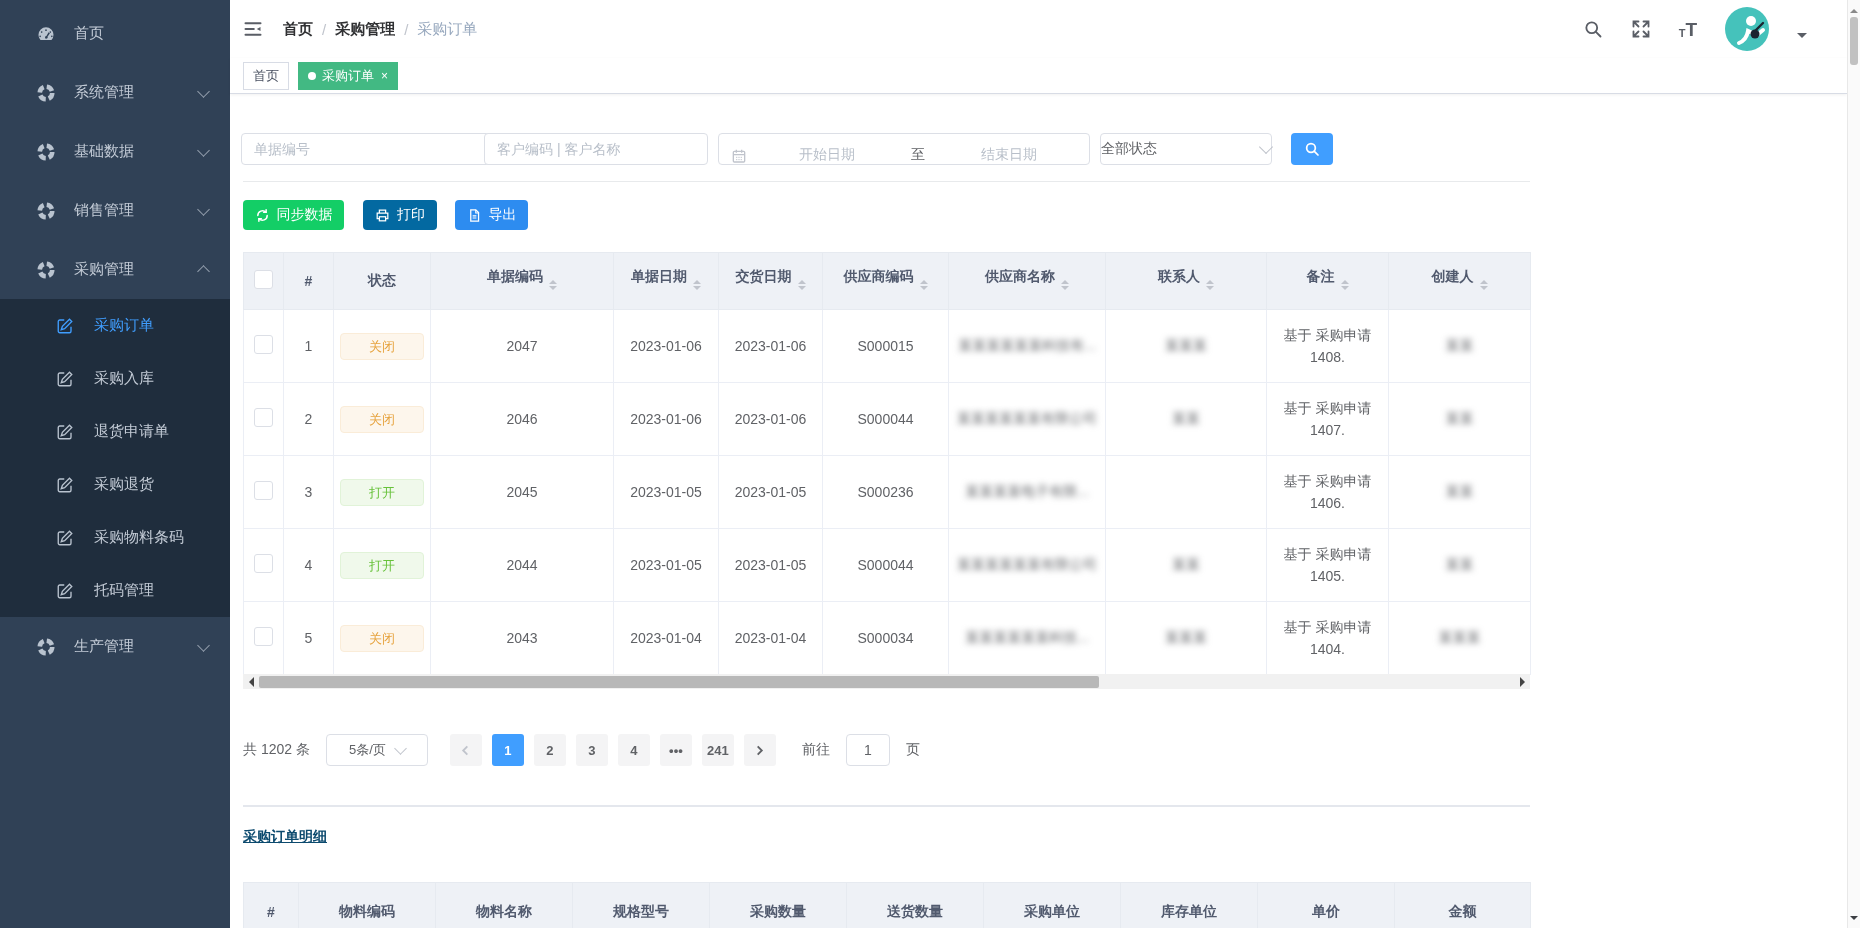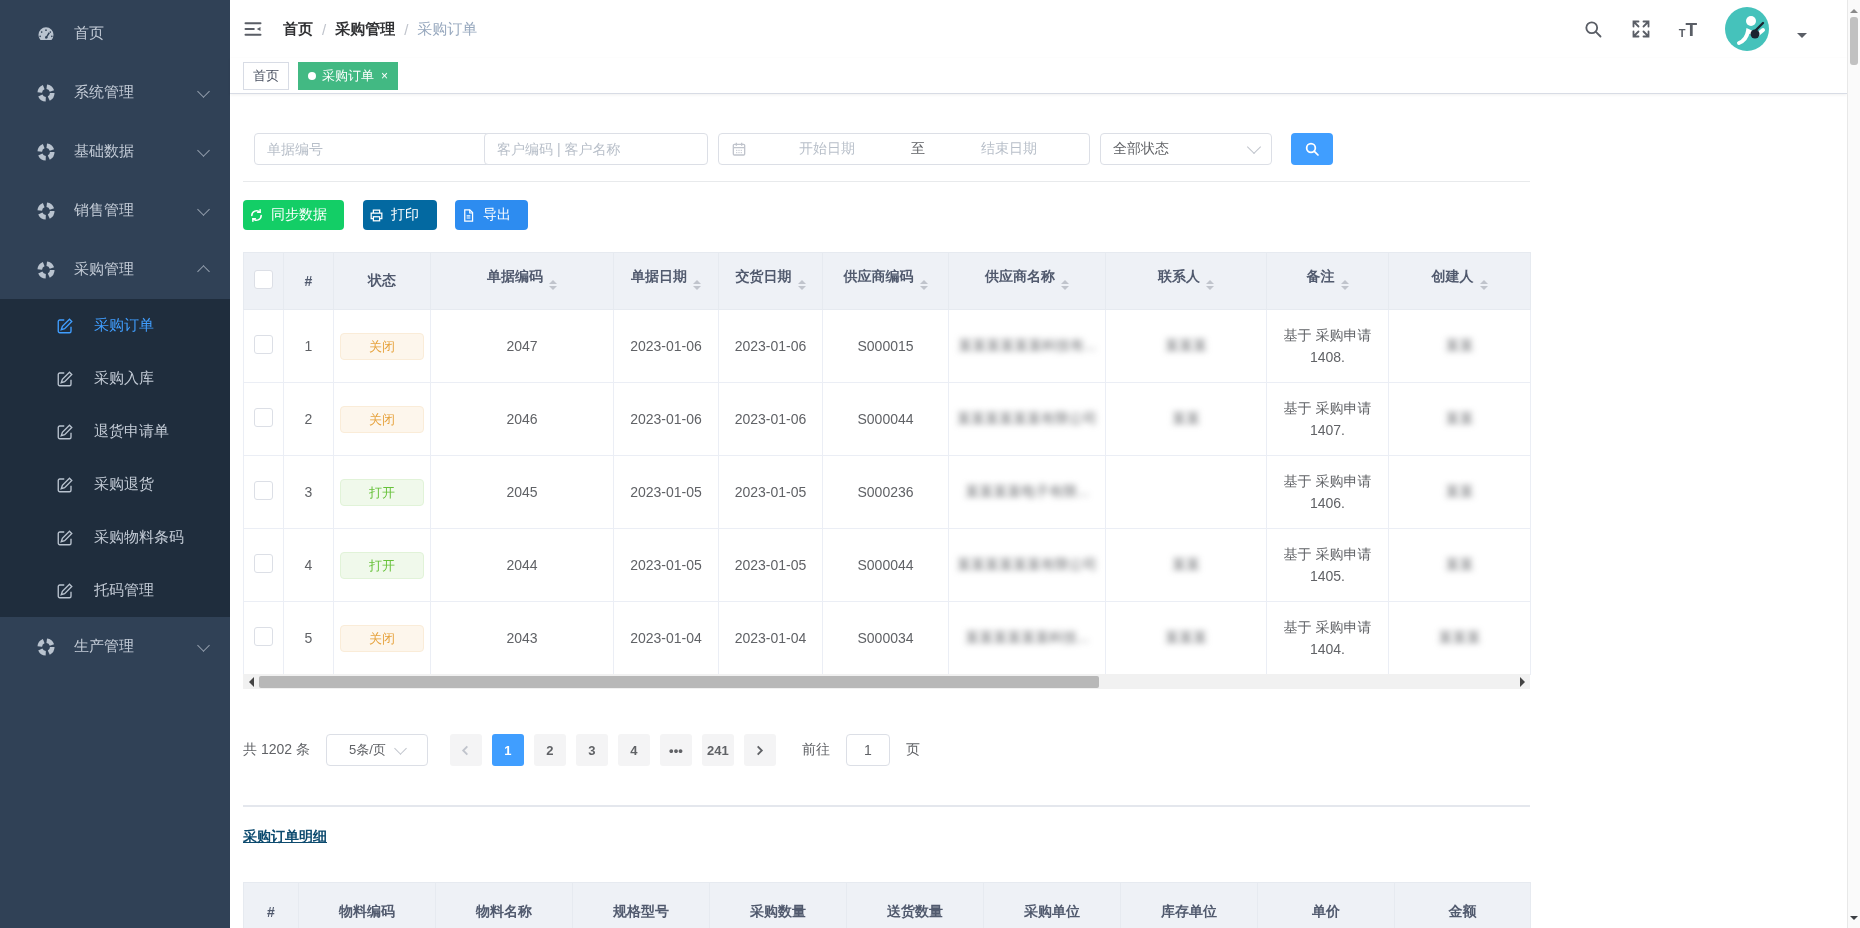--- a/index.html
+++ b/index.html
@@ -40,36 +40,36 @@
        background:#fff;color:#495060;font-size:13px;margin-right:9px;cursor:pointer;}
   .tag.active{background:#42b983;border-color:#42b983;color:#fff;}
   .tag .dot{width:8px;height:8px;border-radius:50%;background:#fff;margin-right:6px;}
   .tag .x{margin-left:7px;font-size:12px;color:#fff;cursor:pointer;}
   
   .f-input{position:absolute;top:133px;height:32px;border:1px solid #dcdfe6;border-radius:4px;
            box-sizing:border-box;font-size:14px;color:#606266;padding:0 12px;outline:none;
            font-family:"Liberation Sans","DejaVu Sans",sans-serif;}
   .f-input::placeholder{color:#b8bfc9;}
   .daterange{position:absolute;left:718px;top:133px;width:372px;height:32px;border:1px solid #dcdfe6;
-             border-radius:4px;box-sizing:border-box;display:flex;align-items:center;font-size:14px;}
+             border-radius:4px;box-sizing:border-box;display:flex;align-items:flex-end;font-size:14px;}
   .daterange .cal{width:16px;height:16px;color:#c0c4cc;margin-left:12px;}
   .daterange .ph{color:#b8bfc9;flex:1;text-align:center;}
   .daterange .to{color:#606266;padding:0 4px;}
   .f-select{position:absolute;left:1100px;top:133px;width:172px;height:32px;border:1px solid #dcdfe6;
             border-radius:4px;box-sizing:border-box;display:flex;align-items:center;justify-content:space-between;
-            font-size:14px;color:#606266;padding:0 12px;cursor:pointer;}
+            font-size:14px;color:#606266;padding:0 0;cursor:pointer;}
   .f-select .chv{width:9px;height:9px;border-right:1.5px solid #c0c4cc;border-bottom:1.5px solid #c0c4cc;
                  transform:rotate(45deg);margin-top:-4px;}
   .search-btn{position:absolute;left:1291px;top:133px;width:42px;height:32px;background:#409EFF;border:none;
               border-radius:4px;display:flex;align-items:center;justify-content:center;cursor:pointer;}
   .search-btn svg{width:16px;height:16px;color:#fff;}
   .divider1{position:absolute;left:243px;top:181px;width:1287px;height:1px;background:#e8eaec;}
   
   .btn{position:absolute;top:200px;height:30px;border:none;border-radius:4px;color:#fff;font-size:14px;
-       display:inline-flex;align-items:center;justify-content:flex-start;gap:7px;cursor:pointer;
+       display:inline-flex;align-items:center;justify-content:center;gap:7px;cursor:pointer;
        font-family:"Liberation Sans","DejaVu Sans",sans-serif;}
   .btn svg{width:15px;height:15px;}
   .btn-sync{left:243px;width:101px;background:#13ce66;}
   .btn-print{left:363px;width:74px;background:#0369a1;cursor:not-allowed;}
   .btn-export{left:455px;width:73px;background:#2d8cf0;}
   
   .otable{position:absolute;left:243px;top:252px;border-collapse:collapse;table-layout:fixed;width:1287px;
           font-size:14px;}
   .otable th{height:56px;background:#eef1f6;color:#515a6e;font-weight:700;border:1px solid #e6eaf0;
              text-align:center;padding:0;}
@@ -252,21 +252,21 @@
     <span class="tag">
       <span>首页</span>
     </span>
     <span class="tag active">
       <span class="dot"></span>
       <span>采购订单</span>
       <span class="x">×</span>
     </span>
   </div>
 
-  <input class="f-input" style="left: 254px; width: 256px;" placeholder="单据编号">
+  <input class="f-input" style="left: 241px; width: 256px;" placeholder="单据编号">
   <input class="f-input" style="left: 484px; width: 224px;" placeholder="客户编码 | 客户名称">
   <div class="daterange">
     <svg class="cal" viewBox="0 0 24 24" fill="none" stroke="currentColor" stroke-width="2">
         <rect x="3.5" y="5" width="17" height="16" rx="1.5"></rect>
         <path d="M3.5 10h17M8 2.8V7M16 2.8V7"></path>
         <path d="M7.5 14h2M11 14h2M14.5 14h2M7.5 17.5h2M11 17.5h2M14.5 17.5h2" stroke-width="1.4"></path>
       </svg>
     <span class="ph">开始日期</span>
     <span class="to">至</span>
     <span class="ph">结束日期</span>

